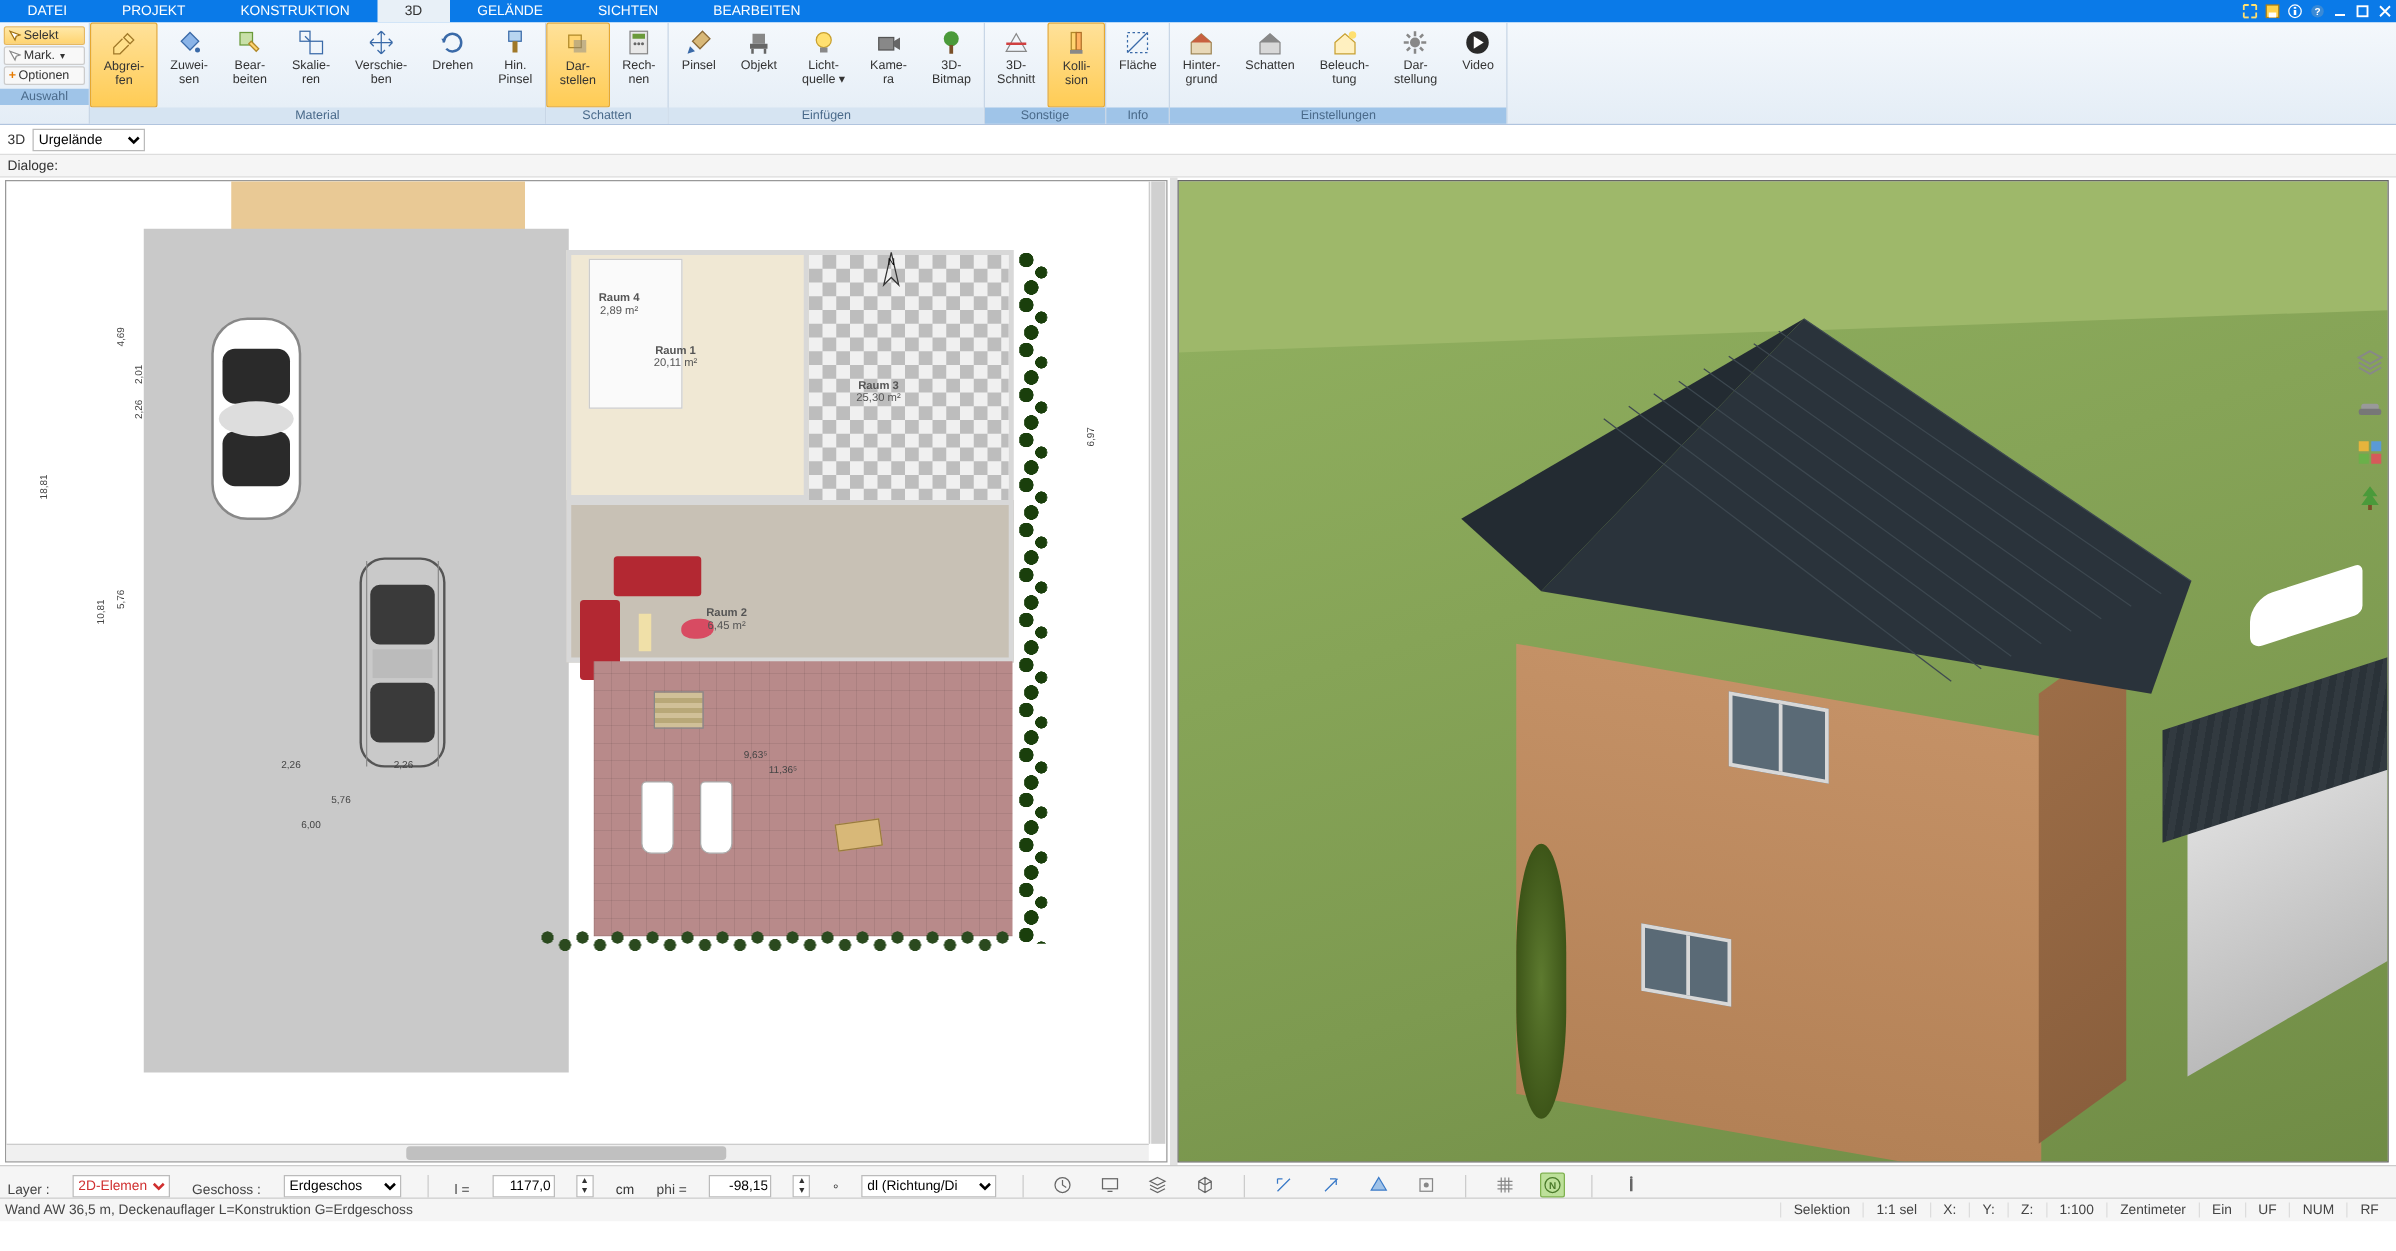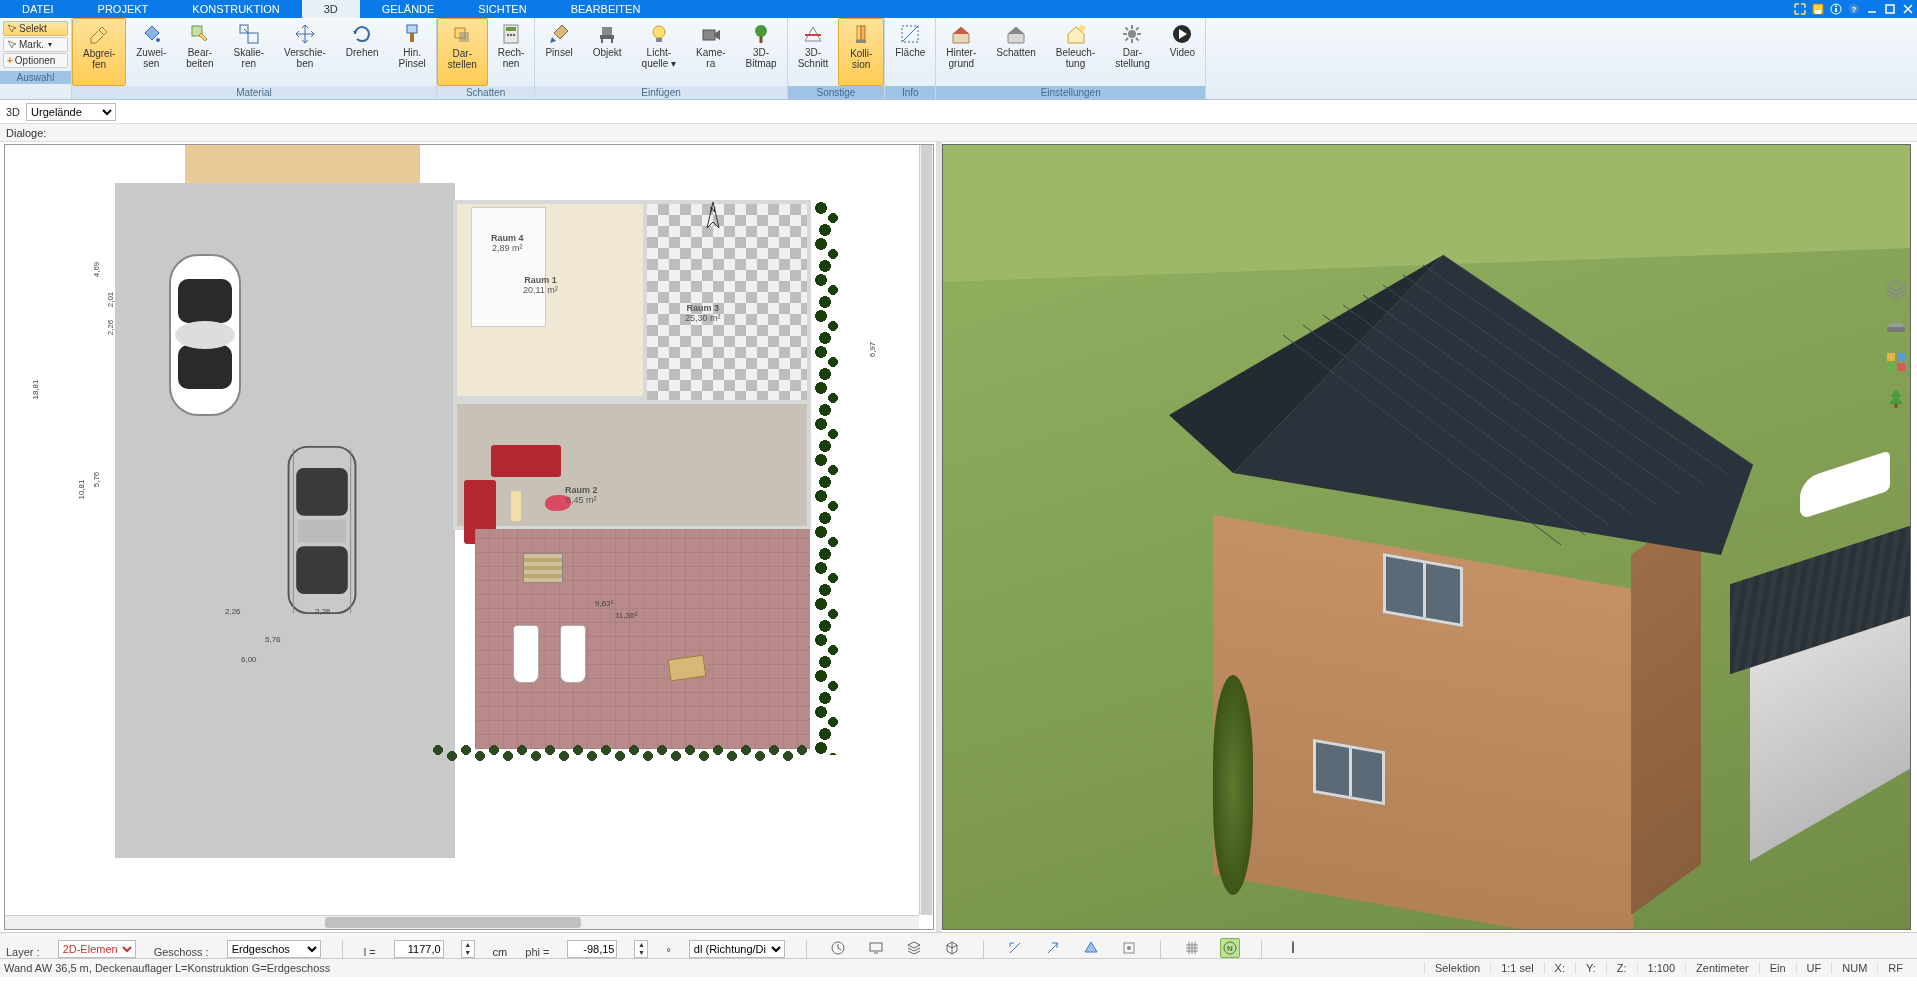--- a/index.html
+++ b/index.html
@@ -496,21 +496,21 @@
       <div style="position:absolute;left:508px;top:408px;width:40px;height:30px;background:repeating-linear-gradient(0deg,#d0c098 0 4px,#b8a878 4px 8px);border:1px solid #888"></div>
 
       <div class="bushes"></div>
       <div class="bushes2"></div>
 
       <div class="compass"><svg viewBox="0 0 36 36">
             <path d="M18 2 L24 28 L18 22 L12 28 Z" fill="none" stroke="#333"></path>
             <text x="18" y="12" text-anchor="middle" font-size="8">N</text>
           </svg></div>
 
-      <div class="roomlabel" style="left:476px;top:88px"><b>Raum 4</b><br><span>2,89 m²</span></div>
+      <div class="roomlabel" style="left:464px;top:88px"><b>Raum 4</b><br><span>2,89 m²</span></div>
       <div class="roomlabel" style="left:508px;top:130px"><b>Raum 1</b><br><span>20,11 m²</span></div>
       <div class="roomlabel" style="left:670px;top:158px"><b>Raum 3</b><br><span>25,30 m²</span></div>
       <div class="roomlabel" style="left:550px;top:340px"><b>Raum 2</b><br><span>6,45 m²</span></div>
 
       <div class="dim" style="left:10px;top:240px;transform:rotate(-90deg)">18,81</div>
       <div class="dim" style="left:56px;top:340px;transform:rotate(-90deg)">10,81</div>
       <div class="dim" style="left:74px;top:120px;transform:rotate(-90deg)">4,69</div>
       <div class="dim" style="left:88px;top:150px;transform:rotate(-90deg)">2,01</div>
       <div class="dim" style="left:88px;top:178px;transform:rotate(-90deg)">2,26</div>
       <div class="dim" style="left:74px;top:330px;transform:rotate(-90deg)">5,76</div>
@@ -607,21 +607,21 @@
       <div>▼</div>
     </div>
   <span>cm</span>
   <label>phi =</label>
   <input value="-98,15" style="">
   <div class="spinbtns">
       <div>▲</div>
       <div>▼</div>
     </div>
   <span>°</span>
-  <select style="width:96px"><option>dl (Richtung/Di</option></select>
+  <select style="width:108px"><option>dl (Richtung/Di</option></select>
   <div class="sep"></div>
   <div class="tb">
       <svg viewBox="0 0 16 16">
         <circle cx="8" cy="8" r="6" fill="none" stroke="#666"></circle>
         <path d="M8 4v4l3 2" stroke="#666" fill="none"></path>
       </svg>
     </div>
   <div class="tb">
       <svg viewBox="0 0 16 16">
         <rect x="2" y="3" width="12" height="8" fill="none" stroke="#666"></rect>

